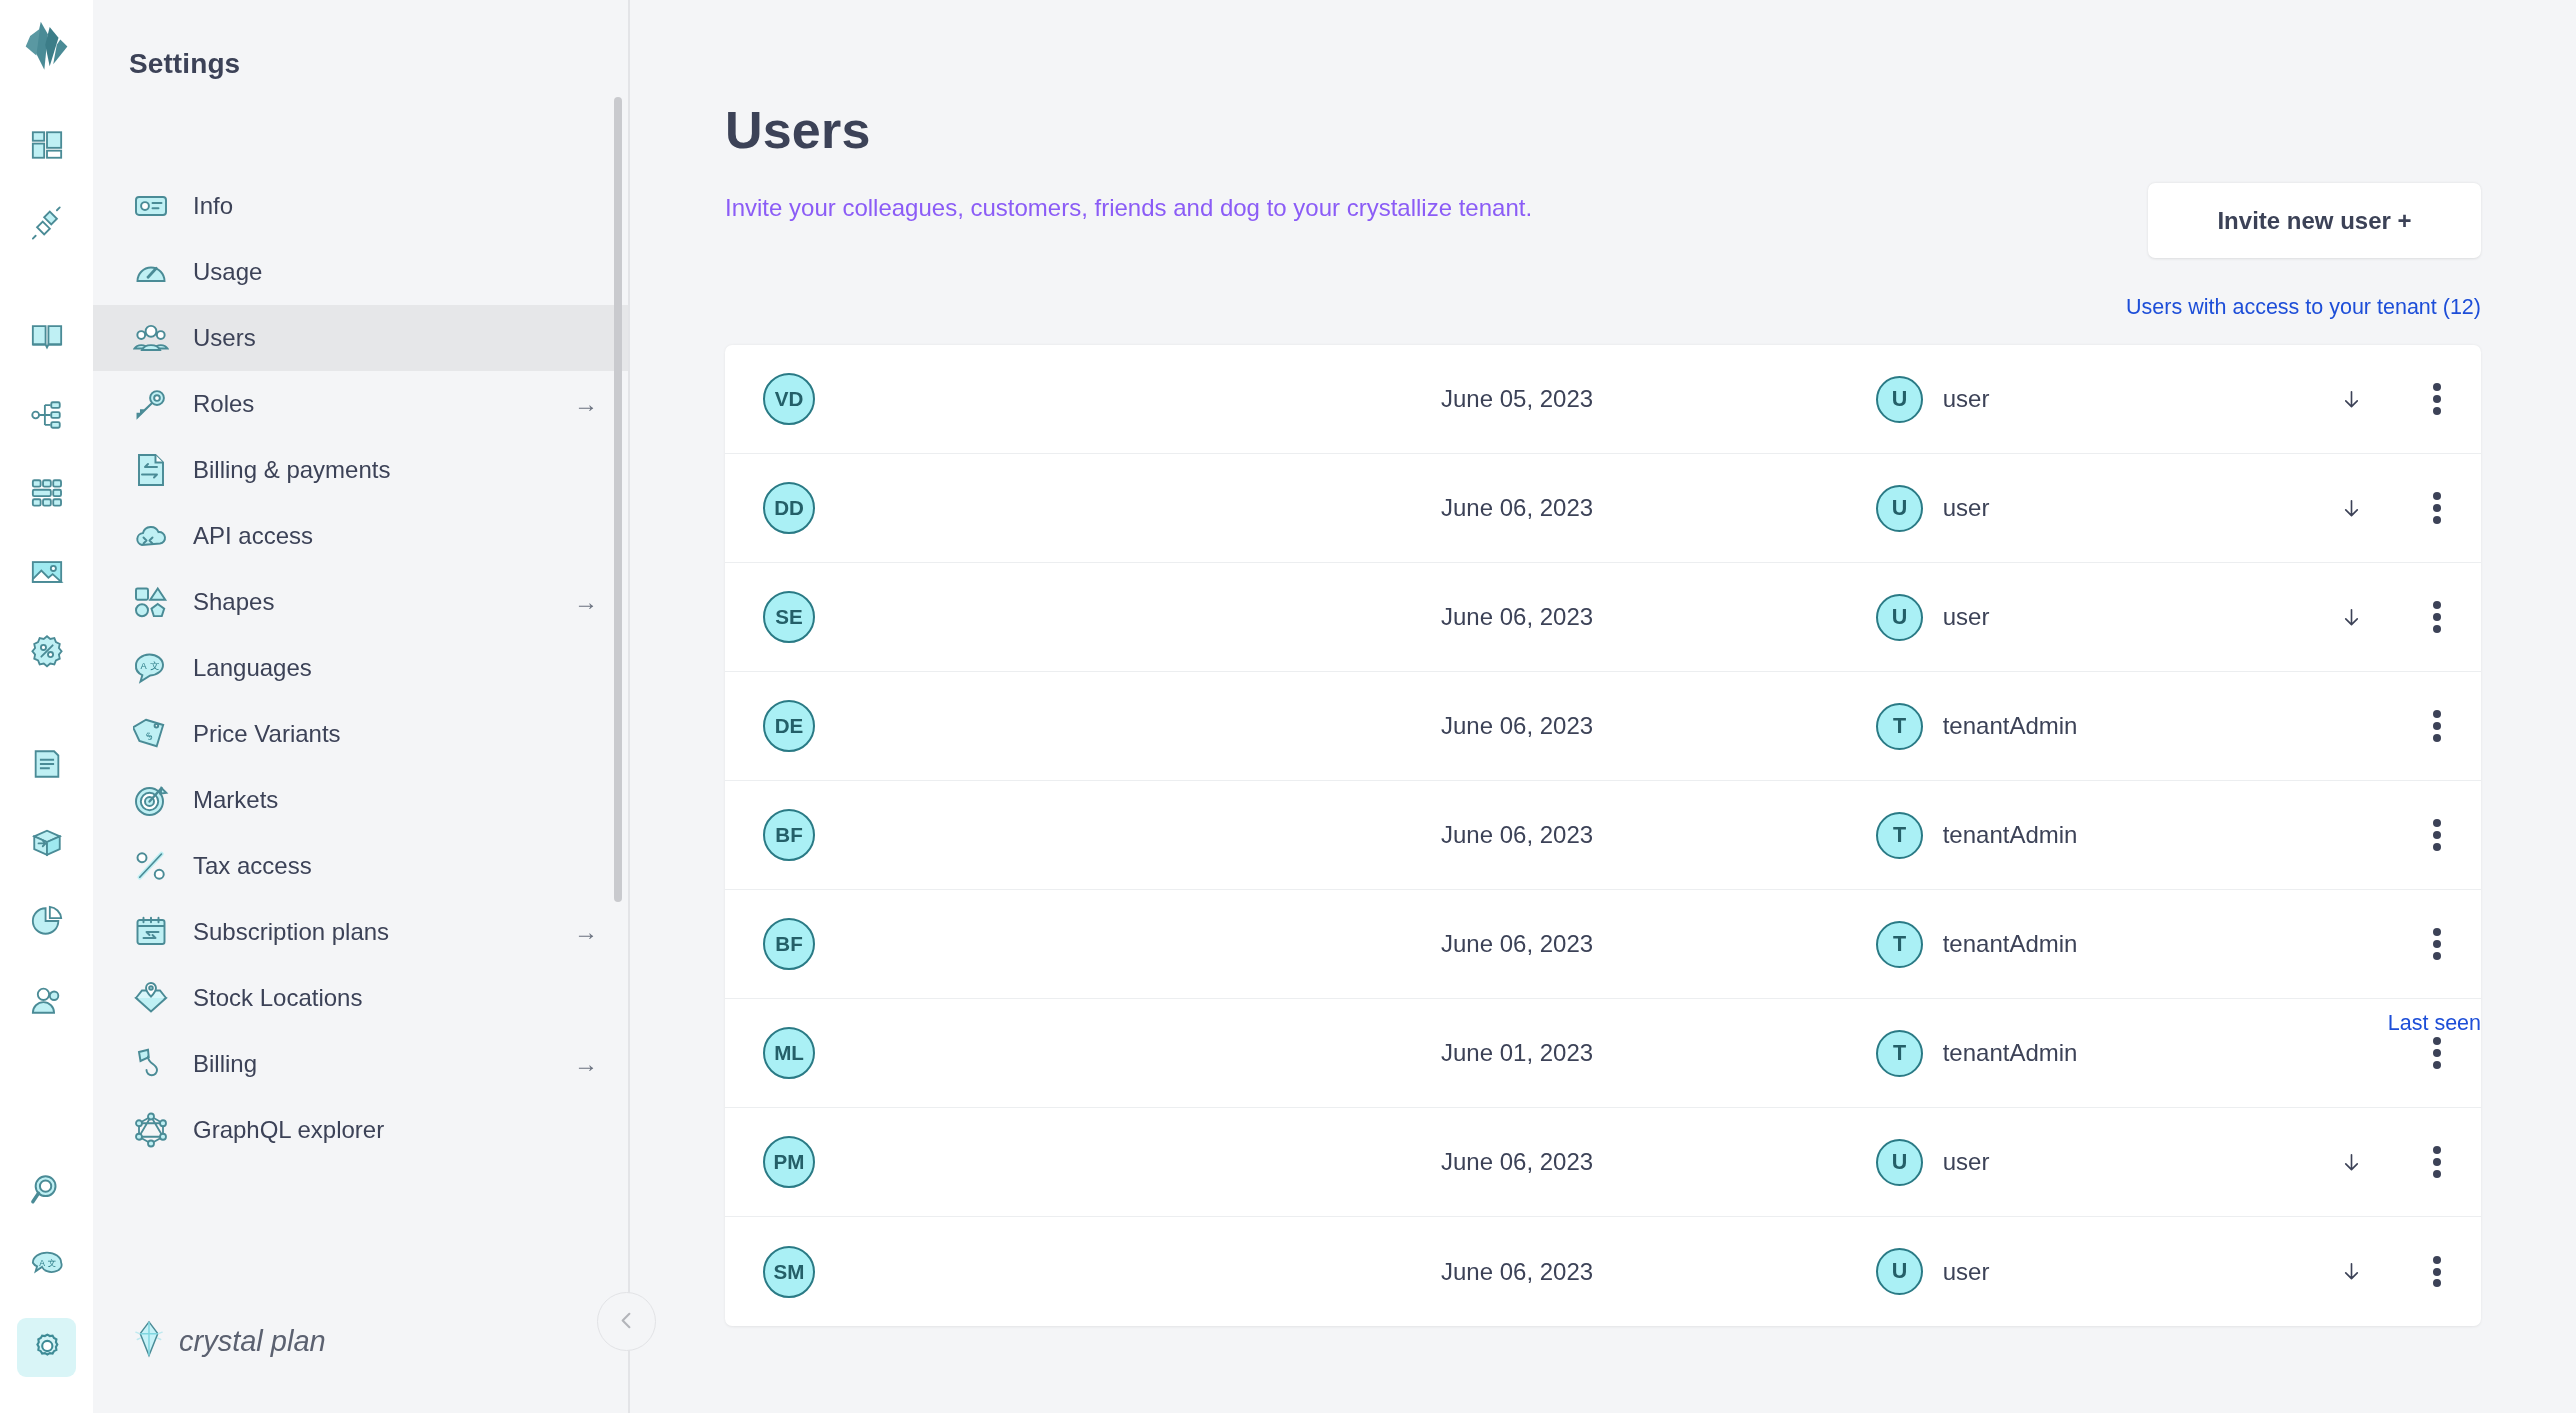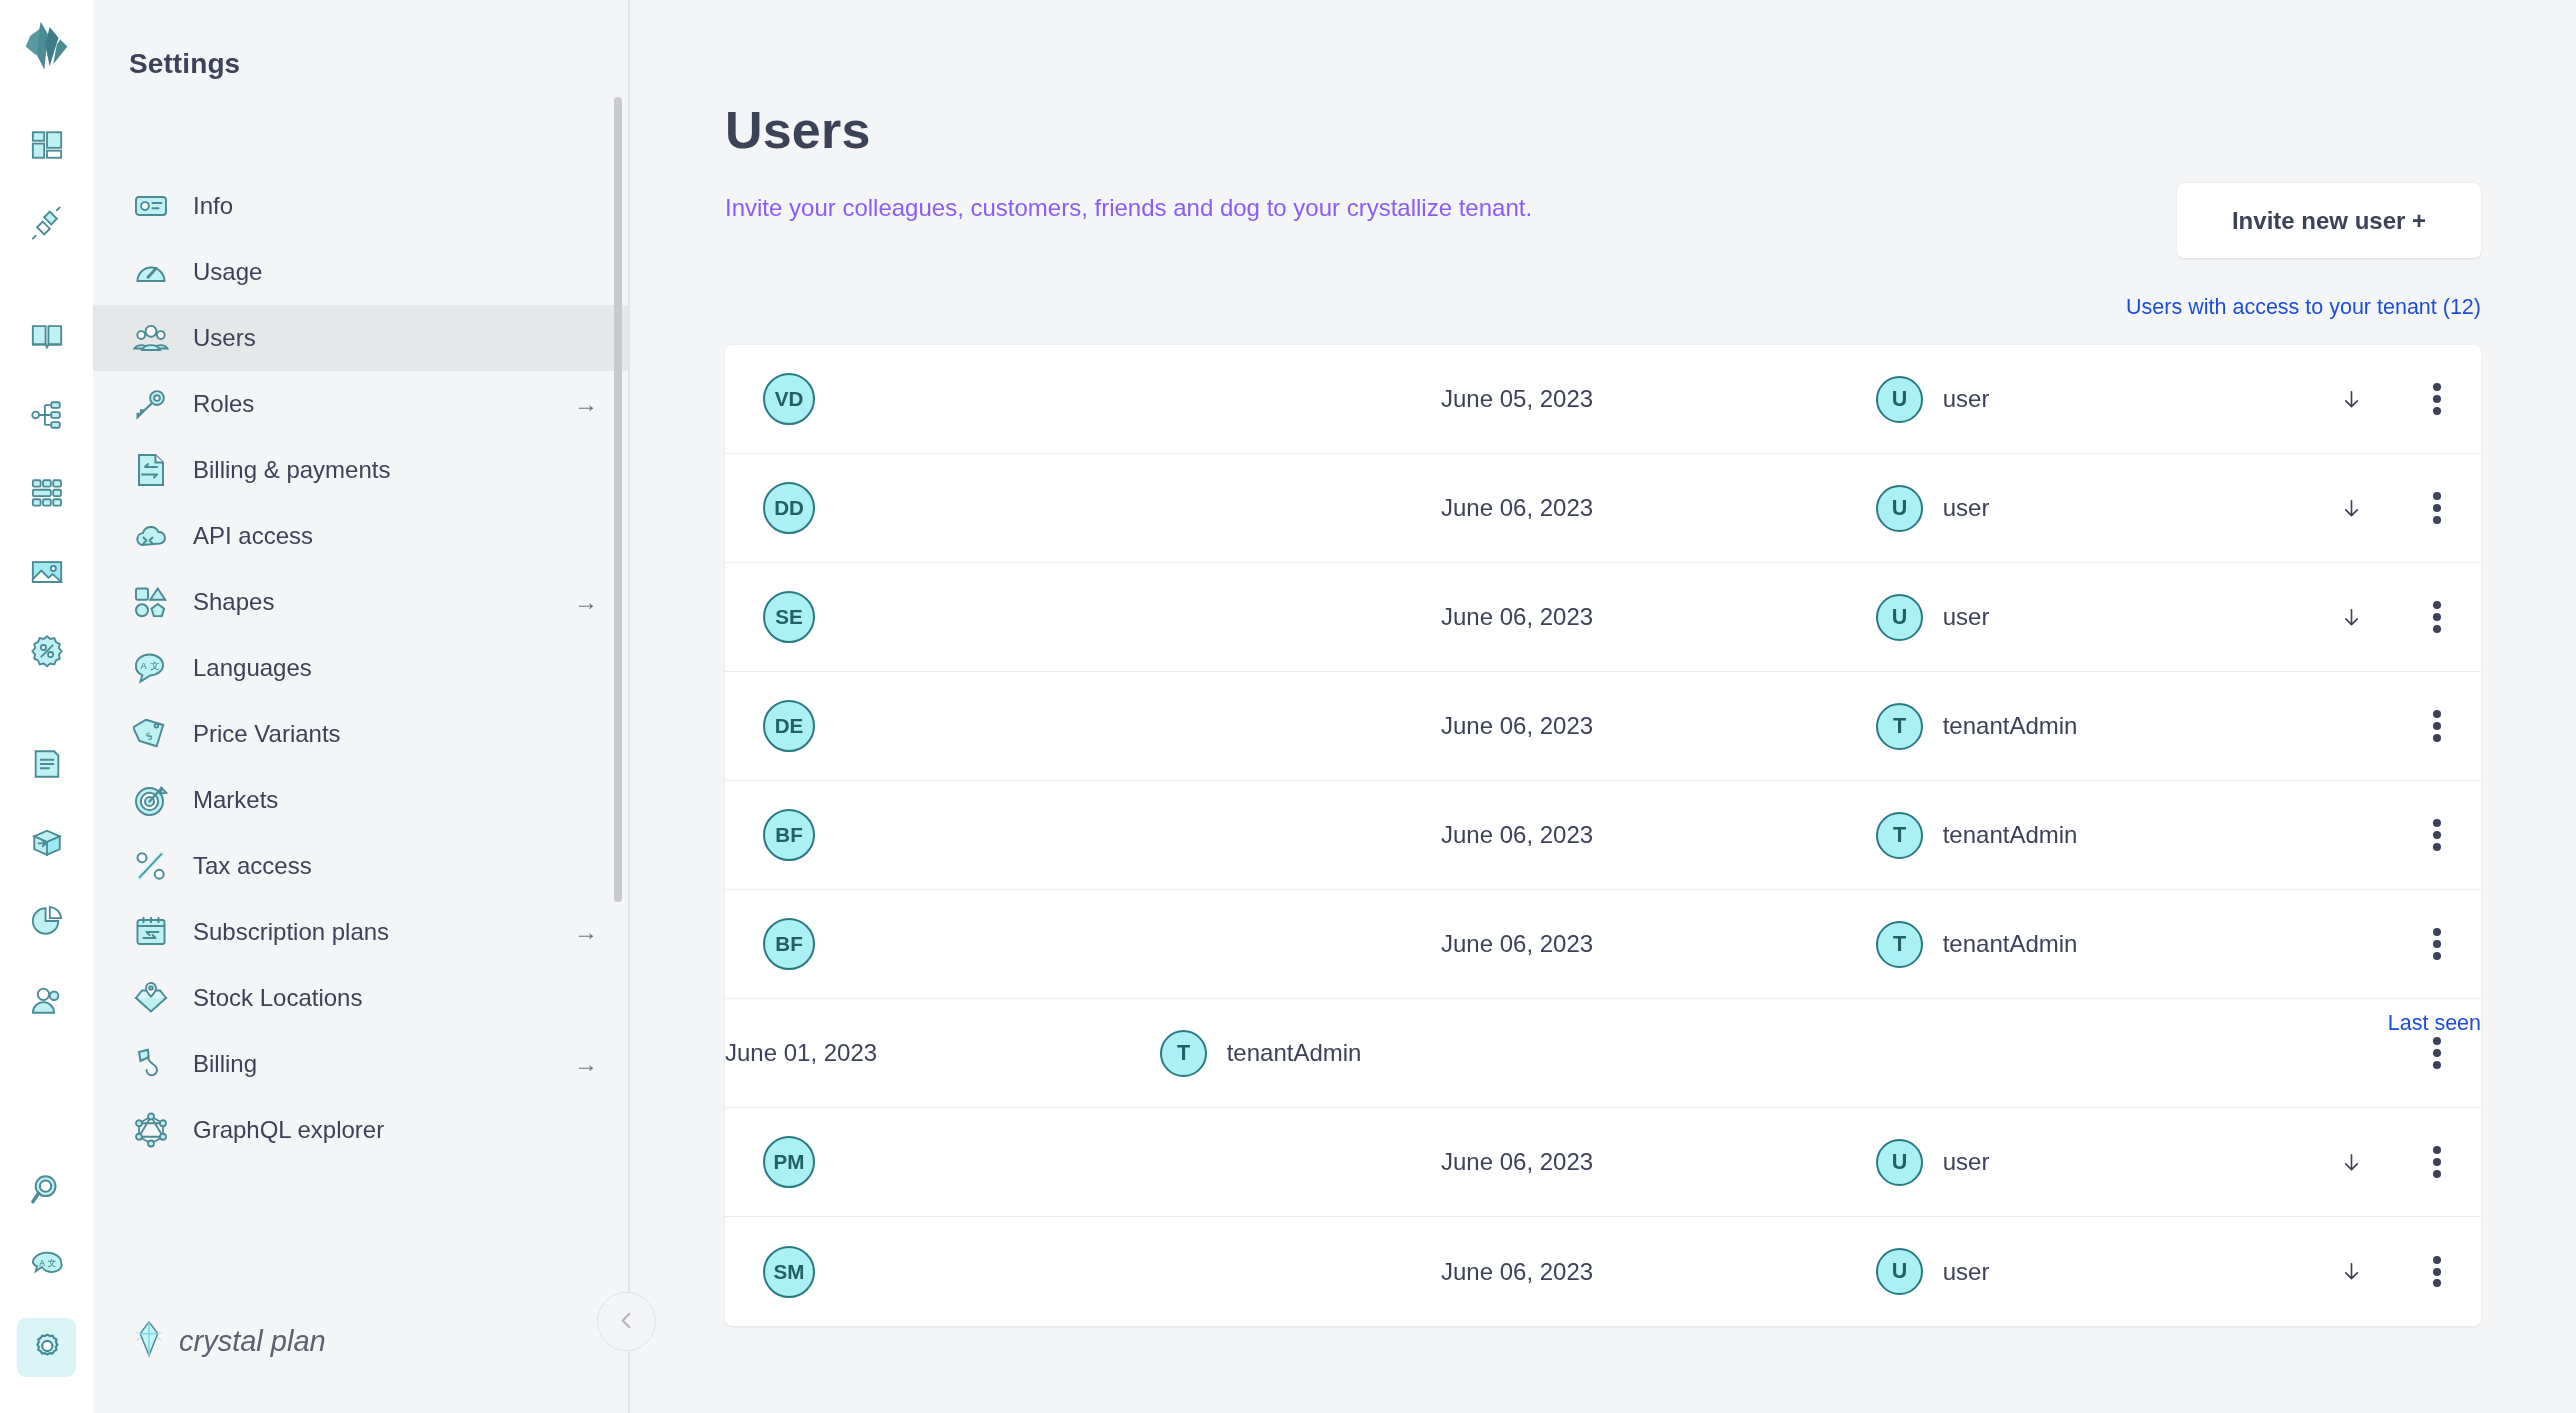--- a/index.html
+++ b/index.html
@@ -129,21 +129,21 @@
     padding-top: 100px;
     letter-spacing: 0.2px;
   }
   .page-sub {
     font-size: 24px; color: #8b5cf6;
     margin-top: 34px;
   }
   .invite-btn {
     position: absolute;
     right: 95px; top: 183px;
-    width: 304px; height: 75px;
+    width: 333px; height: 75px;
     background: #ffffff;
     border: none;
     border-radius: 7.2px;
     box-shadow: 0 0.9px 2.7px rgba(0,0,0,.10);
     font-size: 24px; font-weight: bold; color: #3c4257;
     font-family: "Liberation Sans", sans-serif;
     cursor: pointer;
   }
 
   
@@ -761,20 +761,23 @@
                     <div>
                       <span class="dot"></span>
                       <span class="dot"></span>
                       <span class="dot"></span>
                     </div>
                   </div>
                 </div>
               </div>
             </div>
             <div class="row">
+              <div class="cell-user">
+                <div class="avatar">ML</div>
+              </div>
               <div class="cell-seen">June 01, 2023</div>
               <div class="cell-role">
                 <div class="role-badge">T</div>
                 <div class="role-name">tenantAdmin</div>
                 <div class="row-actions">
                   <div class="dl-icon empty"></div>
                   <div class="kebab">
                     <div>
                       <span class="dot"></span>
                       <span class="dot"></span>

